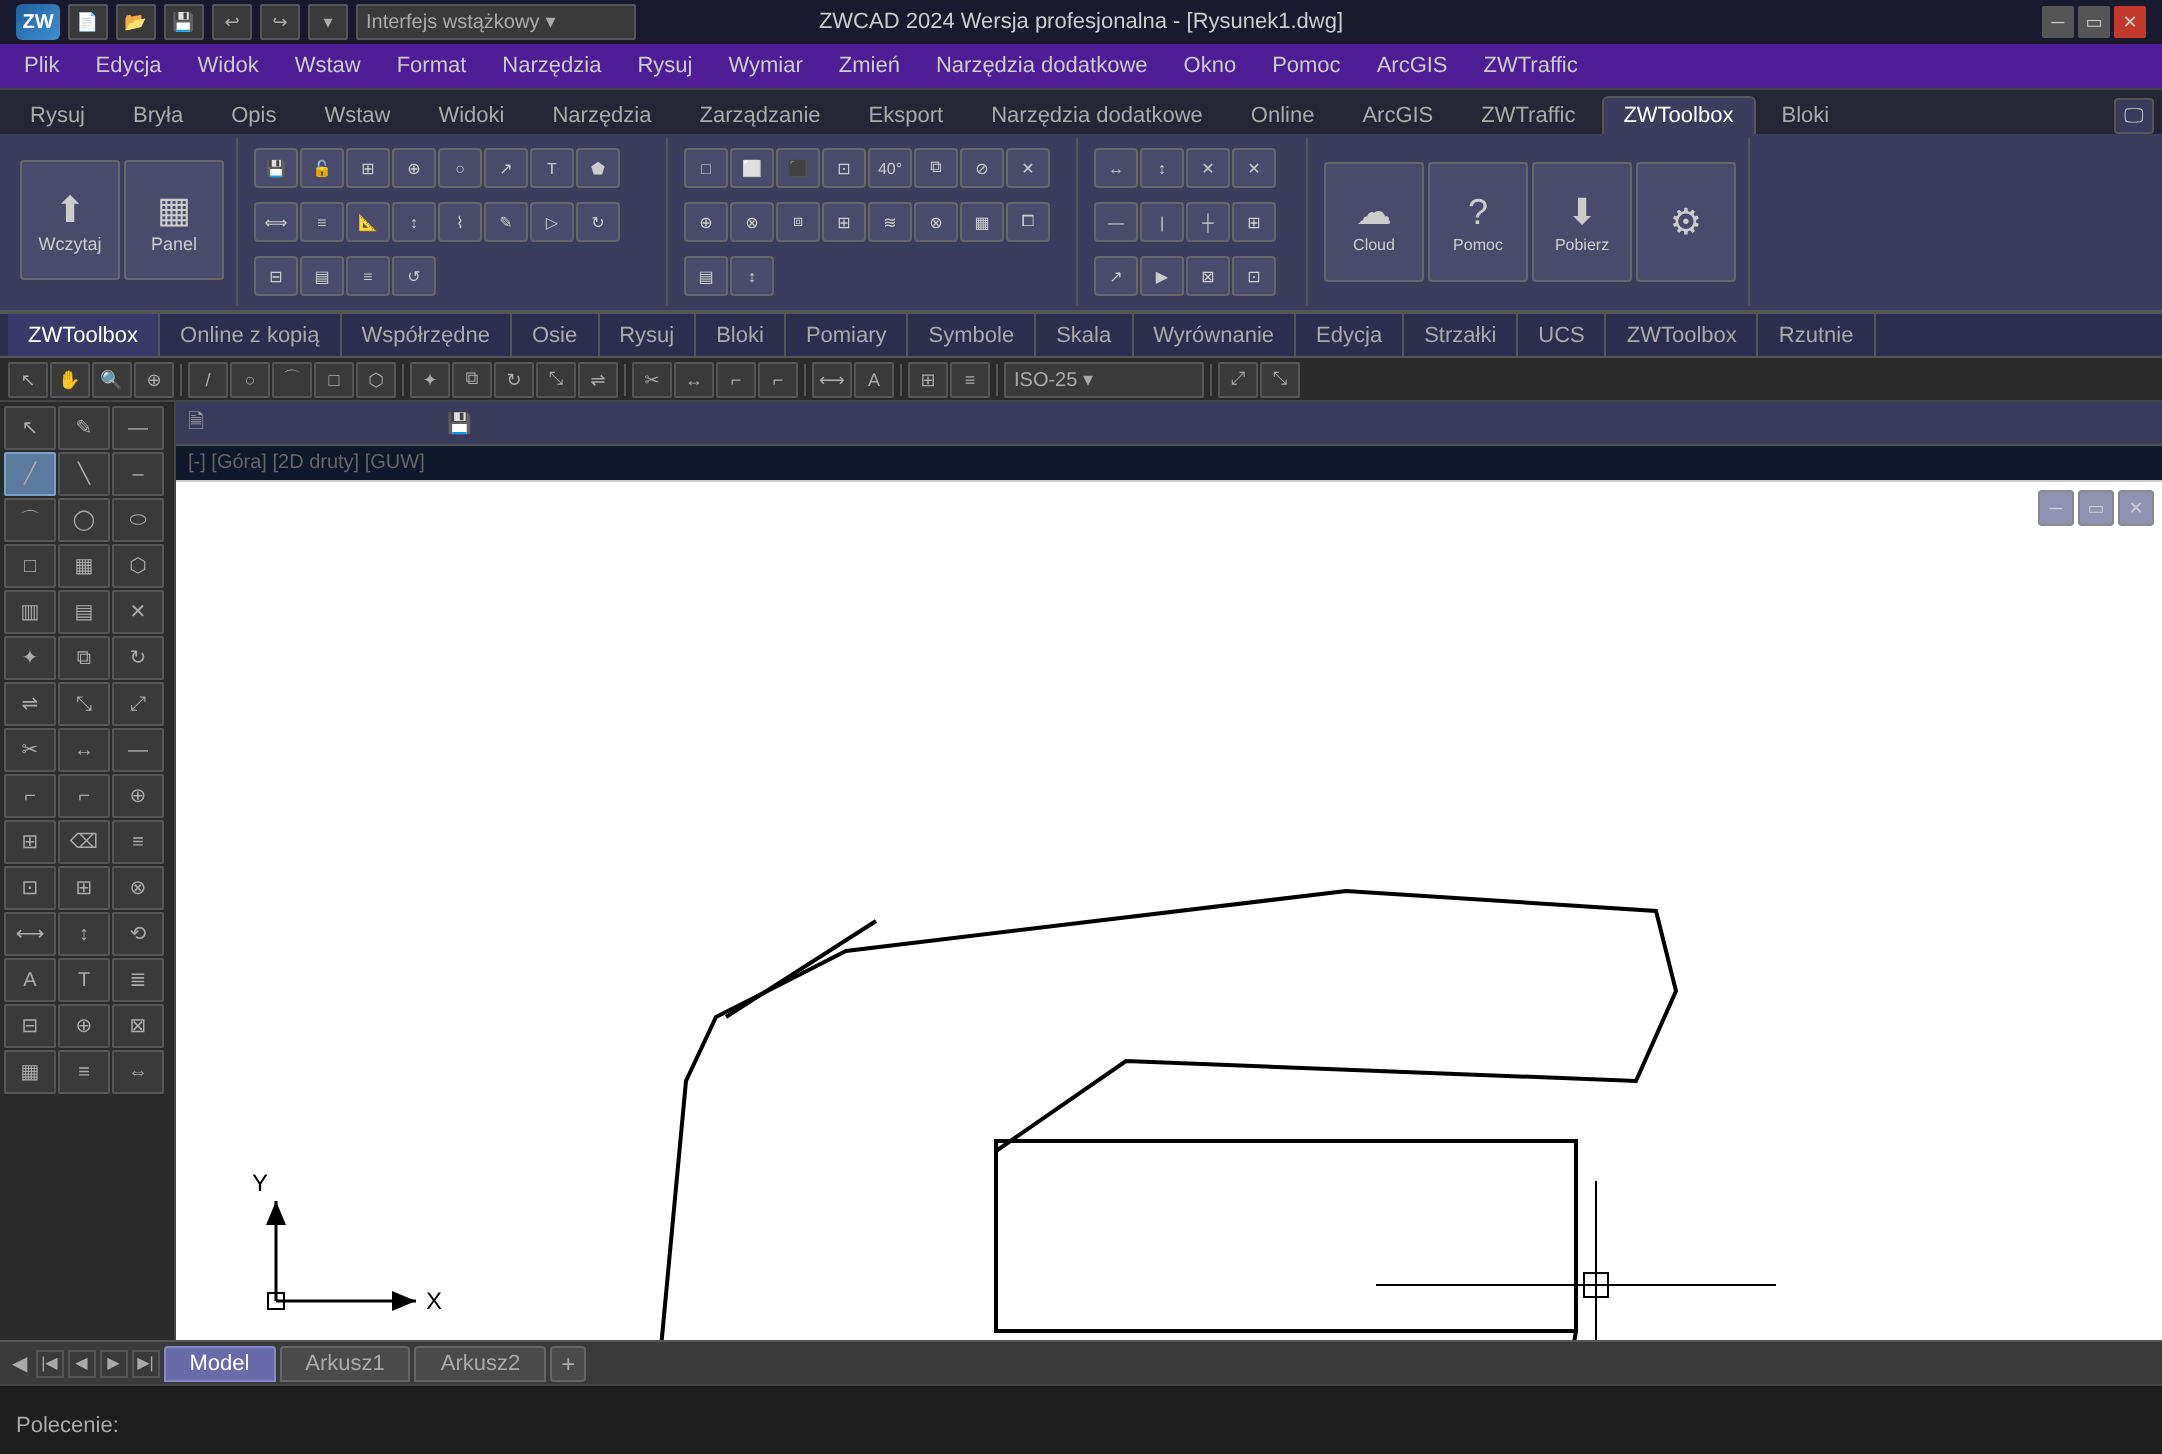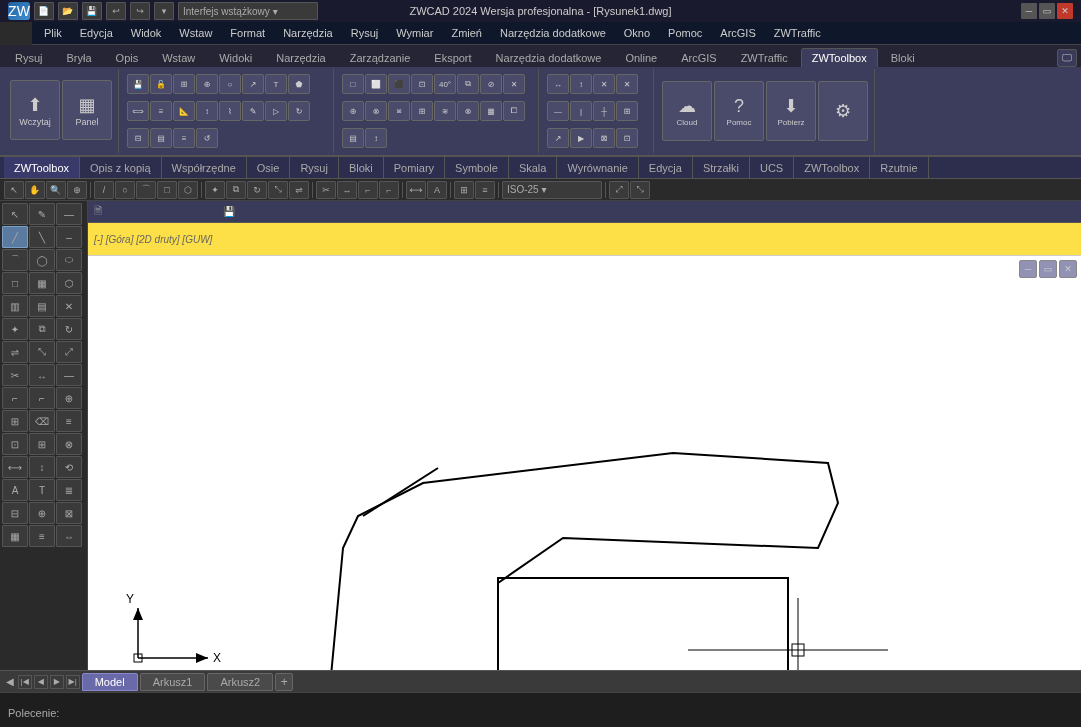--- a/index.html
+++ b/index.html
@@ -51,27 +51,26 @@
       font-size: 9px;
       cursor: pointer;
       display: flex; align-items: center; justify-content: center;
       border-radius: 1px;
     }
     .title-btn.close { background: #c0392b; }
 
     
     #menu-bar {
       height: 22px;
-      background: #0f172a;
+      background: #4c1d95;
       display: flex;
       align-items: center;
       padding: 11px 4px;
       gap: 2px;
       border-bottom: 1px solid #444;
-      margin-left: 32px;
     }
     .menu-item {
       padding: 2px 8px;
       cursor: pointer;
       color: #ccc;
       font-size: 11px;
       border-radius: 2px;
     }
 
     
@@ -283,29 +282,28 @@
     .canvas-tab.active {
       background: #fff;
       color: #333;
     }
     .canvas-close {
       font-size: 10px;
       cursor: pointer;
       color: #888;
     }
     #canvas-view-info {
-      height: 33px;
-      background: #fde047;
+      height: 18px;
+      background: #0f172a;
       display: flex;
       align-items: center;
       padding: 0 6px;
       font-size: 10px;
       color: #666;
       border-bottom: 1px solid #ccc;
-      font-style: italic;
     }
     #canvas-drawing {
       width: 100%;
       height: 100%;
       background: white;
       position: relative;
     }
     #canvas-controls {
       position: absolute;
       top: 4px;
@@ -411,21 +409,21 @@
       position: absolute;
       top: 0; left: 0;
       width: 100%; height: 100%;
     }
   </style>
 </head>
 <body>
 
 <div id="title-bar">
   <div id="title-bar-left">
-    <div style="width:22px;height:18px;background:linear-gradient(135deg,#2060a0,#4090d0);border-radius:3px;display:flex;align-items:center;justify-content:center;color:#fff;font-size:14px;font-weight:normal;">ZW</div>
+    <div style="width:22px;height:18px;background:linear-gradient(135deg,#2060a0,#4090d0);border-radius:3px;display:flex;align-items:center;justify-content:center;color:#fff;font-size:10px;font-weight:bold;">ZW</div>
     <div class="cmd-btn" title="New">📄</div>
     <div class="cmd-btn" title="Open">📂</div>
     <div class="cmd-btn" title="Save">💾</div>
     <div class="cmd-btn">↩</div>
     <div class="cmd-btn">↪</div>
     <div class="cmd-btn">▾</div>
     <div class="cmd-dropdown" style="width:140px;">
       <span>Interfejs wstążkowy</span>▾
     </div>
   </div>
@@ -571,21 +569,21 @@
       </div>
       <div class="ribbon-btn large">
         <span style="font-size:18px;">⚙</span>
       </div>
     </div>
   </div>
 </div>
 
 <div id="ribbon-sections">
   <div class="ribbon-section-label active">ZWToolbox</div>
-  <div class="ribbon-section-label">Opis z kopią</div>
+  <div class="ribbon-section-label">Online z kopią</div>
   <div class="ribbon-section-label">Współrzędne</div>
   <div class="ribbon-section-label">Osie</div>
   <div class="ribbon-section-label">Rysuj</div>
   <div class="ribbon-section-label">Bloki</div>
   <div class="ribbon-section-label">Pomiary</div>
   <div class="ribbon-section-label">Symbole</div>
   <div class="ribbon-section-label">Skala</div>
   <div class="ribbon-section-label">Wyrównanie</div>
   <div class="ribbon-section-label">Edycja</div>
   <div class="ribbon-section-label">Strzałki</div>

